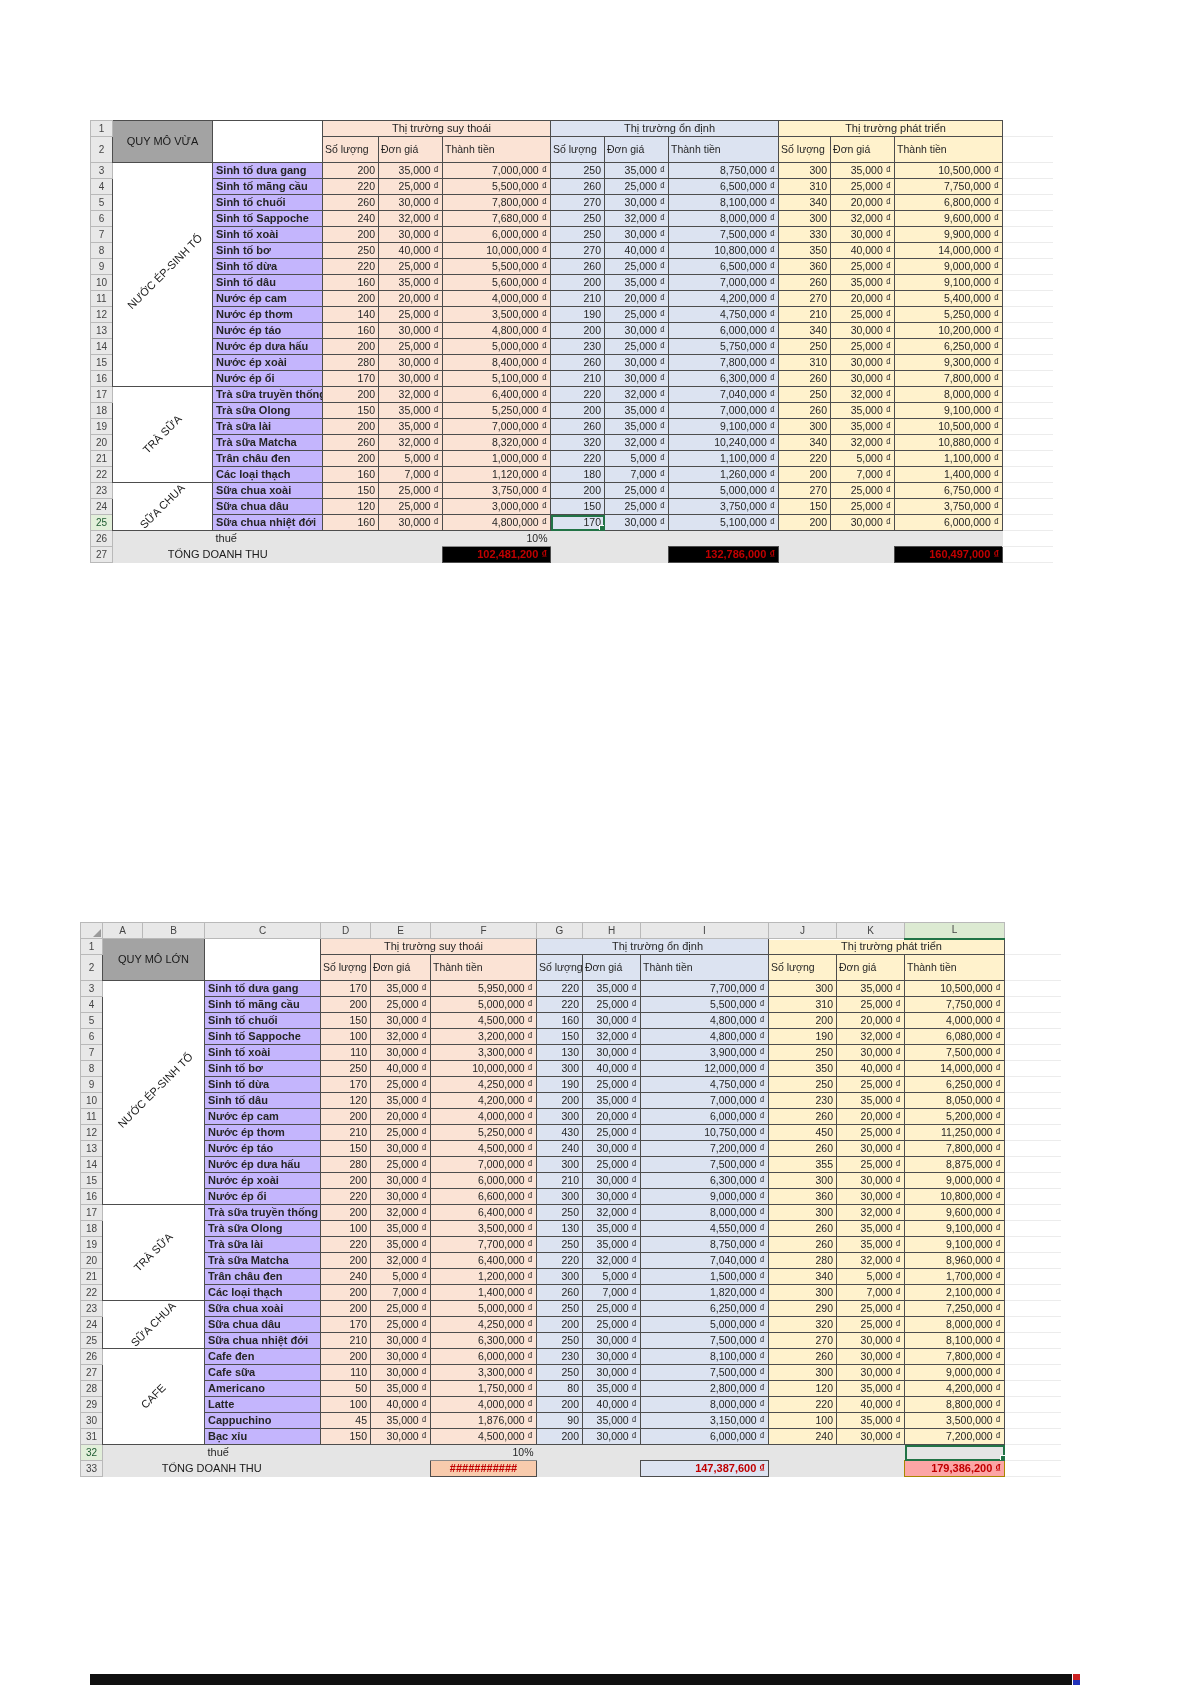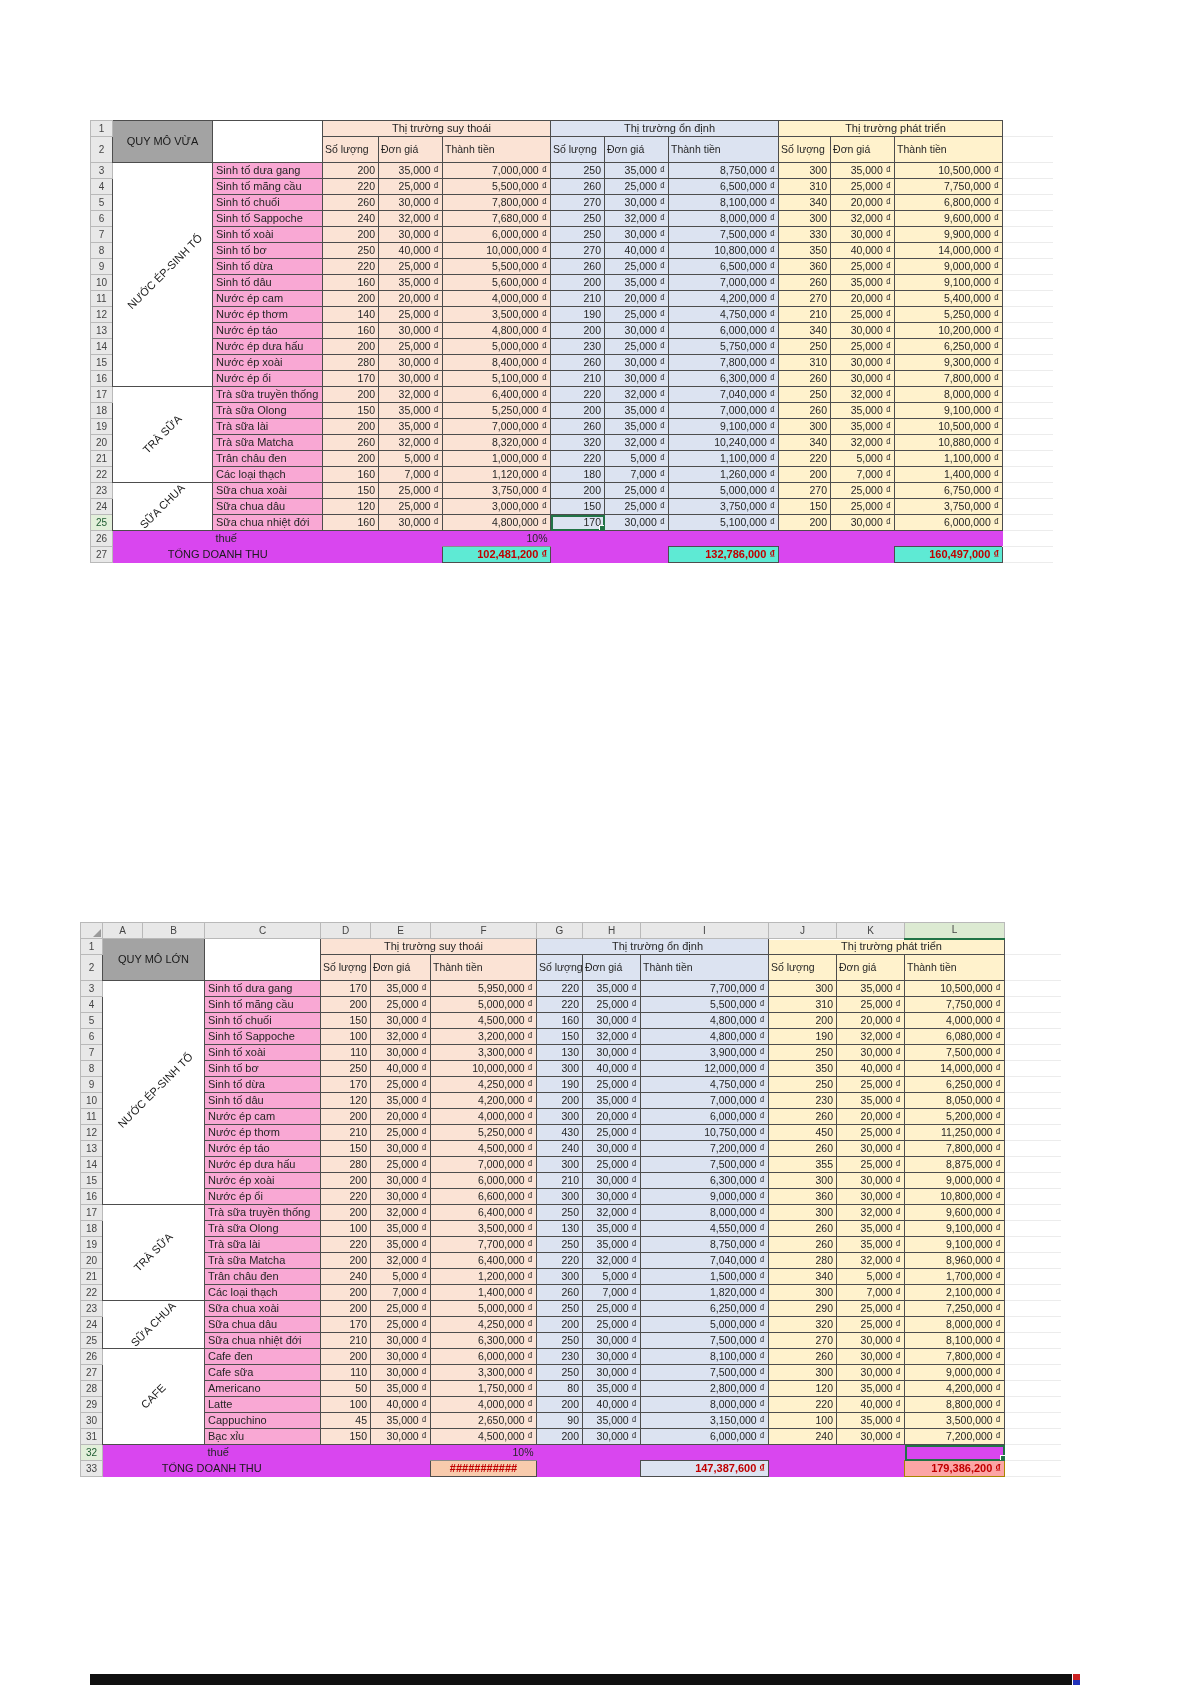--- a/index.html
+++ b/index.html
@@ -18,30 +18,30 @@
   .letter-sel{background:#dcead2;border-bottom:2px solid #217346;}
   .corner{position:relative;}
   .tri{position:absolute;right:1px;bottom:1px;width:0;height:0;border-style:solid;
        border-width:0 0 8px 8px;border-color:transparent transparent #9a9a9a transparent;}
   .s1{background:#fbe3d5;}
   .s2{background:#dce3f1;}
   .s3{background:#fff2cc;}
   .ttl{background:#a3a3a3;text-align:center;vertical-align:middle;font-size:11px;color:#1a1a1a;}
   .sechead{text-align:center;font-size:11px;padding-left:13px;}
   .subhead{text-align:left;font-size:10.5px;padding:6px 2px;}
-  .name{background:#f9a8d4;text-align:left;font-size:11px;}
+  .name{background:#c4b5fd;text-align:left;font-size:11px;font-weight:bold;}
   .num{text-align:right;}
   .cat{background:#fff;text-align:center;vertical-align:middle;overflow:visible;position:relative;}
   .rot{transform:rotate(-45deg);white-space:nowrap;font-size:11px;color:#1a1a1a;}
-  .plain{border:none;background:#d946ef;}
+  .plain{border:none;background:#e5e5e5;}
   .tl{font-size:11px;}
   .taxv{text-align:right;border-bottom:1px solid #8a8a8a;}
   .total-label{text-align:center;font-size:11px;color:#1a1a1a;margin-top:48px;}
   .total-val{color:#c00000;font-weight:bold;text-align:right;font-size:11px;}
-  .tv-box{background:#5eead4;border:1px solid #4d4d4d;}
+  .tv-box{background:#000000;border:1px solid #4d4d4d;}
   .tv-overflow{background:#f8cbad;border:1px solid #4d4d4d;text-align:center;}
   .tv-stable{background:#dce3f1;border:1px solid #4d4d4d;}
   .tv-highlight{background:#fca5a5;border:1px solid #a98500;}
   .sel{position:relative;outline:2px solid #217346;outline-offset:-2px;}
   .sel::after{content:"";position:absolute;right:-2px;bottom:-2px;width:5px;height:5px;
               background:#217346;border:1px solid #fff;z-index:5;}
   .ghost{border:none;border-bottom:1px solid #ececec;background:#fff;}
   .gh-letter{border:none;background:#fff;}
   .bottom-bar{position:absolute;left:90px;top:1674px;width:982px;height:11px;background:#101010;}
   .edge-marks{position:absolute;left:1073px;top:1674px;width:7px;height:11px;}
@@ -901,21 +901,21 @@
           <td class="b num s3">220</td>
           <td class="b num s3">40,000 ₫</td>
           <td class="b num s3">8,800,000 ₫</td>
           <td class="ghost"></td>
         </tr>
         <tr>
           <td class="rn">30</td>
           <td class="b name">Cappuchino</td>
           <td class="b num s1">45</td>
           <td class="b num s1">35,000 ₫</td>
-          <td class="b num s1">2,650,000 ₫</td>
+          <td class="b num s1">1,876,000 ₫</td>
           <td class="b num s2">90</td>
           <td class="b num s2">35,000 ₫</td>
           <td class="b num s2">3,150,000 ₫</td>
           <td class="b num s3">100</td>
           <td class="b num s3">35,000 ₫</td>
           <td class="b num s3">3,500,000 ₫</td>
           <td class="ghost"></td>
         </tr>
         <tr>
           <td class="rn">31</td>

